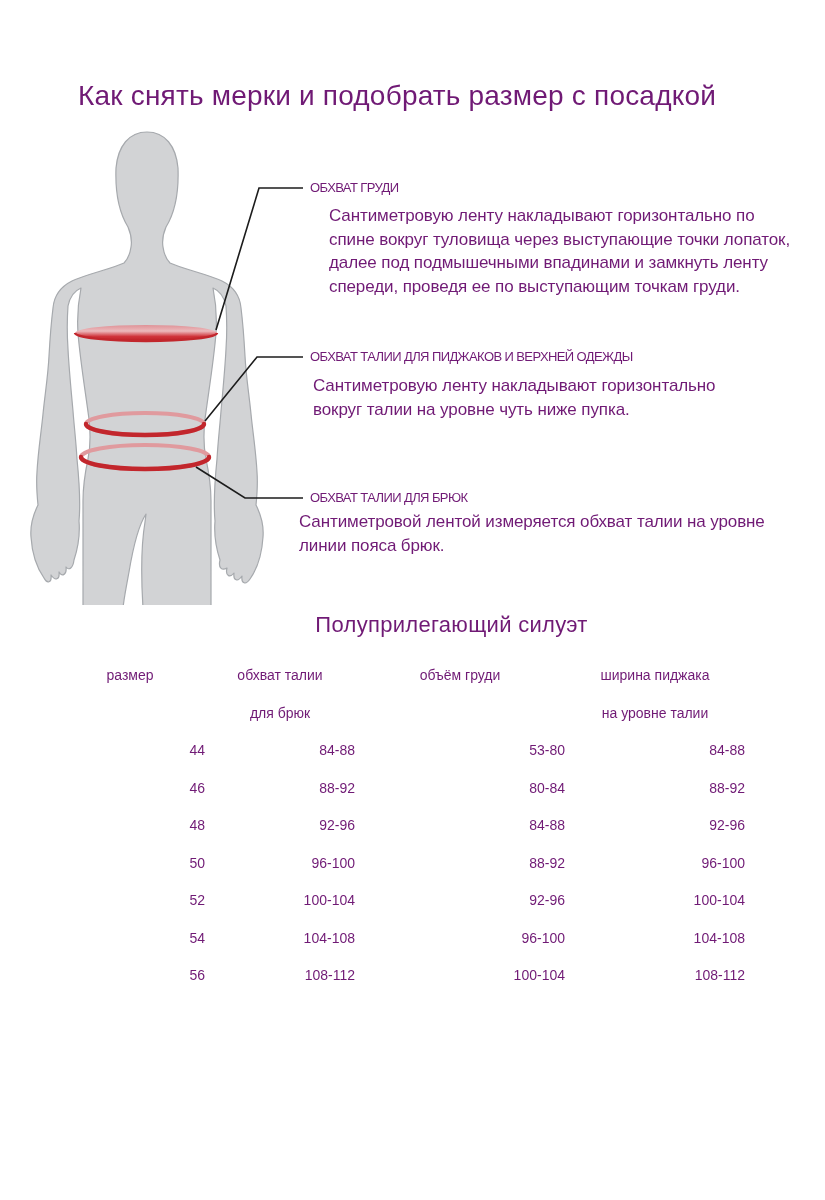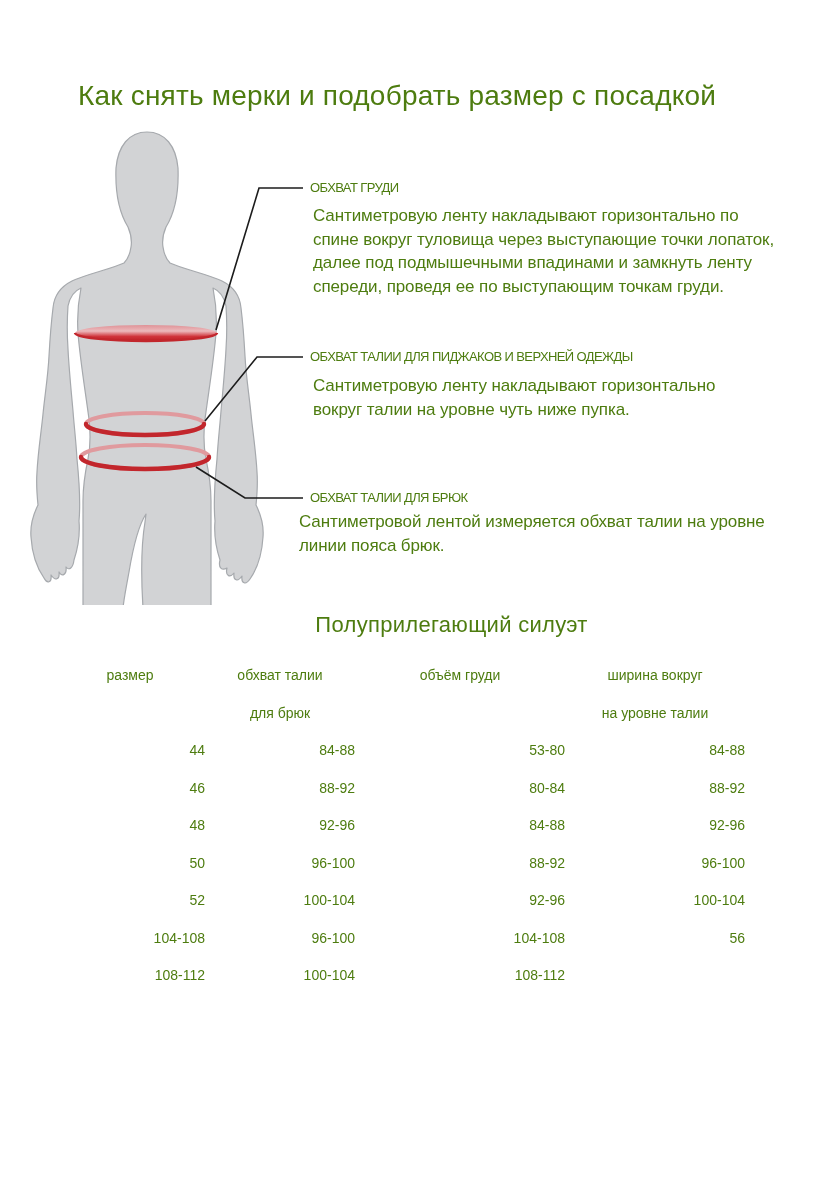--- a/index.html
+++ b/index.html
@@ -1,18 +1,18 @@
 <!DOCTYPE html>
 <html lang="ru"><head>
 <meta charset="utf-8">
 <style>
   html,body{margin:0;padding:0;background:#fff;}
   #canvas{
     position:relative;width:825px;height:1200px;background:#ffffff;
-    font-family:"Liberation Sans",sans-serif;color:#4d7c0f;overflow:hidden;
+    font-family:"Liberation Sans",sans-serif;color:#701a75;overflow:hidden;
   }
   .page-title{
     position:absolute;left:78px;top:80px;font-size:28px;line-height:32px;
     font-weight:400;white-space:nowrap;letter-spacing:0.2px;
   }
   .figure-svg{position:absolute;left:25px;top:128px;width:285px;height:477px;overflow:hidden;}
   .annot-h{
     position:absolute;font-size:13px;line-height:24px;font-weight:400;
     letter-spacing:-0.6px;white-space:nowrap;
   }
@@ -123,41 +123,41 @@
 
     <ellipse cx="120" cy="329" rx="64" ry="12" fill="none" stroke-width="4.2" stroke="#e09a9e"></ellipse>
     <path d="M56,329 A64,12 0 0 0 184,329" fill="none" stroke-width="4.4" stroke-linecap="round" stroke="#c2262c"></path>
 
     <path d="M191,202 L234,60 L278,60" fill="none" stroke-width="1.6" stroke="#1c1c1c"></path>
     <path d="M180,293 L232,229 L278,229" fill="none" stroke-width="1.6" stroke="#1c1c1c"></path>
     <path d="M171,339 L220,370 L278,370" fill="none" stroke-width="1.6" stroke="#1c1c1c"></path>
   </svg>
 
   <div class="annot-h" style="left:310px;top:176px">ОБХВАТ ГРУДИ</div>
-  <div class="annot-p" style="left:313px;top:204px;width:470px">Сантиметровую ленту накладывают горизонтально по
+  <div class="annot-p" style="left:329px;top:204px;width:470px">Сантиметровую ленту накладывают горизонтально по
 спине вокруг туловища через выступающие точки лопаток,
 далее под подмышечными впадинами и замкнуть ленту
 спереди, проведя ее по выступающим точкам груди.</div>
 
   <div class="annot-h" style="left:310px;top:345px">ОБХВАТ ТАЛИИ ДЛЯ ПИДЖАКОВ И ВЕРХНЕЙ ОДЕЖДЫ</div>
   <div class="annot-p" style="left:313px;top:374px;width:470px">Сантиметровую  ленту накладывают горизонтально
 вокруг талии на уровне чуть ниже пупка.</div>
 
   <div class="annot-h" style="left:310px;top:486px">ОБХВАТ ТАЛИИ ДЛЯ БРЮК</div>
   <div class="annot-p" style="left:299px;top:510px;width:470px">Сантиметровой лентой измеряется обхват талии на уровне
 линии пояса брюк.</div>
 
   <div class="section-title">Полуприлегающий силуэт</div>
 
   <div class="size-table">
       <div class="hcell">размер</div>
       <div class="hcell">обхват талии
 для брюк</div>
       <div class="hcell">объём груди</div>
-      <div class="hcell">ширина вокруг
+      <div class="hcell">ширина пиджака
 на уровне талии</div>
       <div class="cell">44</div>
       <div class="cell">84-88</div>
       <div class="cell">53-80</div>
       <div class="cell">84-88</div>
       <div class="cell">46</div>
       <div class="cell">88-92</div>
       <div class="cell">80-84</div>
       <div class="cell">88-92</div>
       <div class="cell">48</div>
@@ -165,20 +165,21 @@
       <div class="cell">84-88</div>
       <div class="cell">92-96</div>
       <div class="cell">50</div>
       <div class="cell">96-100</div>
       <div class="cell">88-92</div>
       <div class="cell">96-100</div>
       <div class="cell">52</div>
       <div class="cell">100-104</div>
       <div class="cell">92-96</div>
       <div class="cell">100-104</div>
+      <div class="cell">54</div>
       <div class="cell">104-108</div>
       <div class="cell">96-100</div>
       <div class="cell">104-108</div>
       <div class="cell">56</div>
       <div class="cell">108-112</div>
       <div class="cell">100-104</div>
       <div class="cell">108-112</div>
     </div>
 
 </div>

